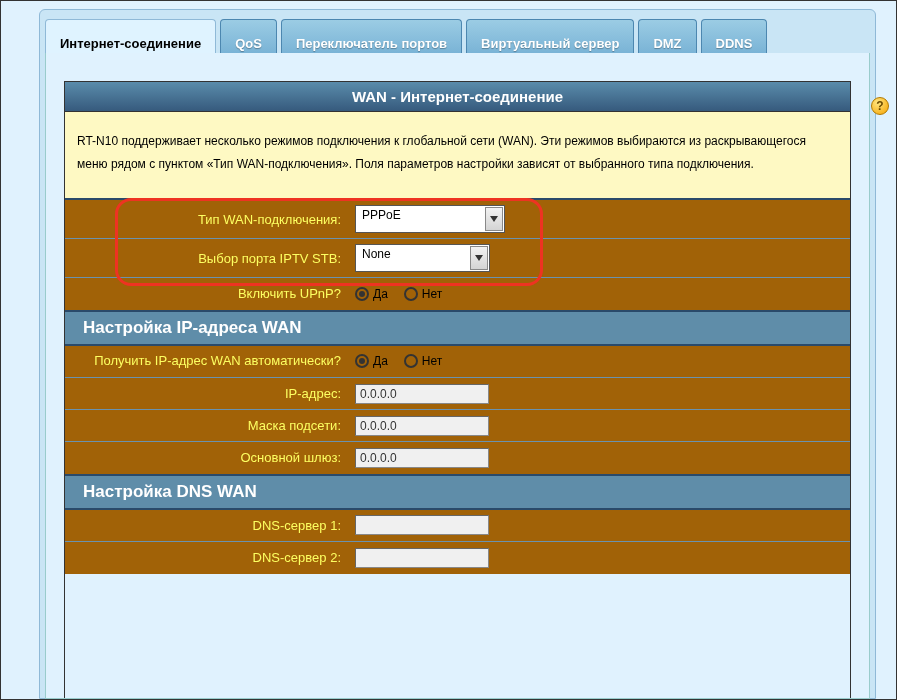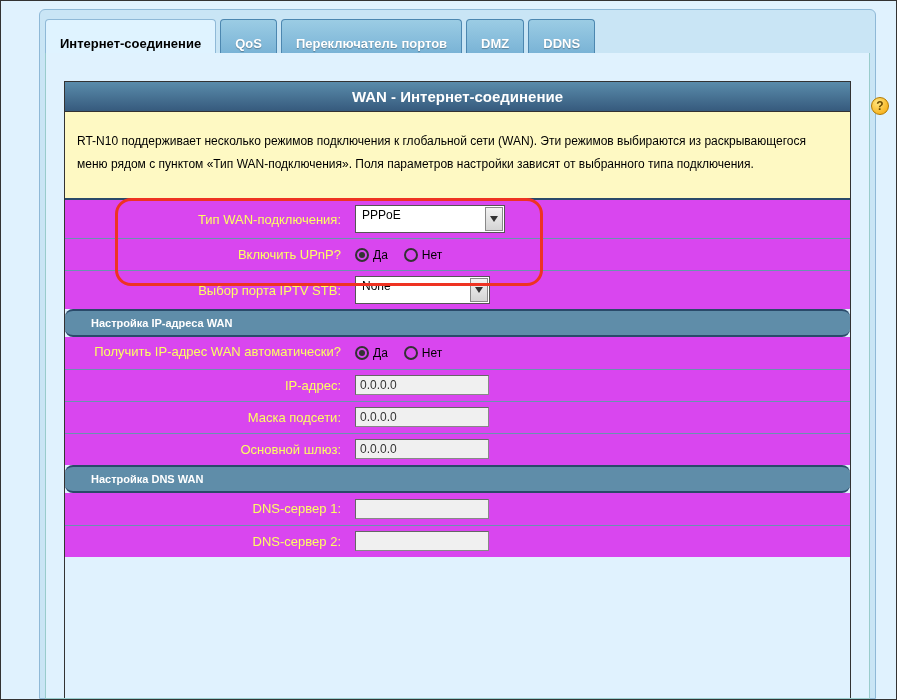--- a/index.html
+++ b/index.html
@@ -6,23 +6,23 @@
 body { background: #dff3ff; font-family: Arial, sans-serif; font-size: 12px; }
 .frame { width: 897px; height: 700px; background: #e0f2fe; position: relative; overflow: hidden; border: 1px solid #333; }
 .content-bg { position: absolute; left: 38px; top: 8px; right: 20px; bottom: 0; background: #c9e5f5; border: 1px solid #8fb9d7; border-radius: 6px 6px 0 0; }
 .tabs { position: absolute; left: 44px; top: 18px; display: flex; gap: 4px; }
 .tab { background: linear-gradient(#9bcce4, #6ca9d0); color: #fff; font-weight: bold; font-size: 13px; padding: 16px 14px; border: 1px solid #4c87b0; border-bottom: none; border-radius: 4px 4px 0 0; cursor: pointer; text-shadow: 0 1px 1px rgba(0,0,0,.3); }
 .tab.active { background: #dff3ff; color: #000; text-shadow: none; border-color: #8fb9d7; }
 .panel { position: absolute; left: 44px; right: 26px; top: 52px; bottom: 0; background: #e0f2fe; border: 1px solid #9cc; border-top: none; }
 .inner { position: absolute; left: 18px; right: 18px; top: 28px; bottom: 0; border: 1px solid #333; border-bottom: none; }
 .header { background: linear-gradient(#5a8cab, #365a7d); color: #fff; text-align: center; font-weight: bold; padding: 6px 0; font-size: 15px; border-bottom: 1px solid #333; }
 .desc { background: #fef9c3; padding: 18px 12px; font-size: 12px; line-height: 1.9; border-bottom: 2px solid #2a4a6a; position: relative; height: 88px; overflow: hidden; }
-.section-header { background: #5f8da9; color: #fff; font-weight: bold; padding: 6px 26px; border-top: 2px solid #2a4a6a; border-bottom: 2px solid #2a4a6a; font-size: 11px; border-radius: 8px; }
+.section-header { background: #5f8da9; color: #fff; font-weight: bold; padding: 6px 18px; border-top: 2px solid #2a4a6a; border-bottom: 2px solid #2a4a6a; font-size: 17px; }
 table.form { width: 100%; border-collapse: collapse; }
-table.form tr { background: #d946ef; padding-left: 36px; }
+table.form tr { background: #a16207; padding-left: 36px; }
 table.form td { border-top: 1px solid #6a92af; padding: 5px 8px; vertical-align: middle; height: 32px; }
 table.form td.label { width: 282px; text-align: right; color: #fdff61; font-size: 13px; padding-right: 6px; }
 table.form tr:first-child td { border-top: none; }
 .select-box { display: inline-block; background: #fff; border: 1px solid #555; height: 28px; position: relative; vertical-align: middle; }
 .select-text { display: inline-block; padding: 2px 6px; font-size: 12px; }
 .select-arrow { position: absolute; right: 1px; top: 1px; bottom: 1px; width: 18px; background: linear-gradient(#f2f2f2, #d4d4d4); border: 1px solid #888; display: flex; align-items: center; justify-content: center; }
 .select-arrow::after { content: ""; border-left: 4px solid transparent; border-right: 4px solid transparent; border-top: 6px solid #333; }
 .text-input { background: #f0f0f0; border: 1px solid #888; border-top-color:#666; border-left-color:#666; height: 20px; padding: 1px 4px; font-size: 12px; width: 134px; color: #333; }
 .radio-group { display: flex; align-items: center; gap: 16px; }
 .radio { display: inline-flex; align-items: center; gap: 4px; }
@@ -36,20 +36,21 @@
 </head>
 <body>
 
 <div class="frame">
   <div class="content-bg"></div>
 
   <div class="tabs">
     <div class="tab active">Интернет-соединение</div>
     <div class="tab">QoS</div>
     <div class="tab">Переключатель портов</div>
+    <div class="tab">Виртуальный сервер</div>
     <div class="tab">DMZ</div>
     <div class="tab">DDNS</div>
   </div>
 
   <div class="help-icon">?</div>
 
   <div class="panel">
     <div class="inner">
       <div class="header">WAN - Интернет-соединение</div>
       <div class="desc">RT-N10 поддерживает несколько режимов подключения к глобальной сети (WAN). Эти режимов выбираются из раскрывающегося меню рядом с пунктом «Тип WAN-подключения». Поля параметров настройки зависят от выбранного типа подключения.</div>
@@ -60,40 +61,40 @@
               <tr>
           <td class="label">Тип WAN-подключения:</td>
           <td>
             <div class="select-box" style="width:150px">
               <span class="select-text">PPPoE</span>
               <span class="select-arrow"></span>
             </div>
           </td>
         </tr>
         <tr>
+          <td class="label">Выбор порта IPTV STB:</td>
+          <td>
+            <div class="select-box" style="width:135px">
+              <span class="select-text">None</span>
+              <span class="select-arrow"></span>
+            </div>
+          </td>
+        </tr>
+        <tr>
           <td class="label">Включить UPnP?</td>
           <td>
             <div class="radio-group">
               <span class="radio">
                       <span class="radio-circle checked"></span>
                       <span class="radio-label">Да</span>
                     </span>
               <span class="radio">
                       <span class="radio-circle"></span>
                       <span class="radio-label">Нет</span>
                     </span>
-            </div>
-          </td>
-        </tr>
-        <tr>
-          <td class="label">Выбор порта IPTV STB:</td>
-          <td>
-            <div class="select-box" style="width:135px">
-              <span class="select-text">None</span>
-              <span class="select-arrow"></span>
             </div>
           </td>
         </tr>
       </tbody>
           </table>
       </div>
 
       <div class="section-header">Настройка IP-адреса WAN</div>
       <div class="rows-area">
       <table class="form">

